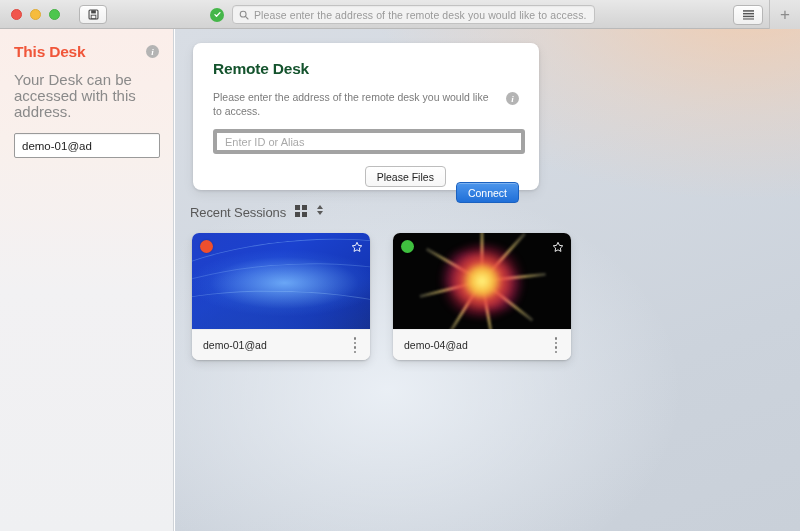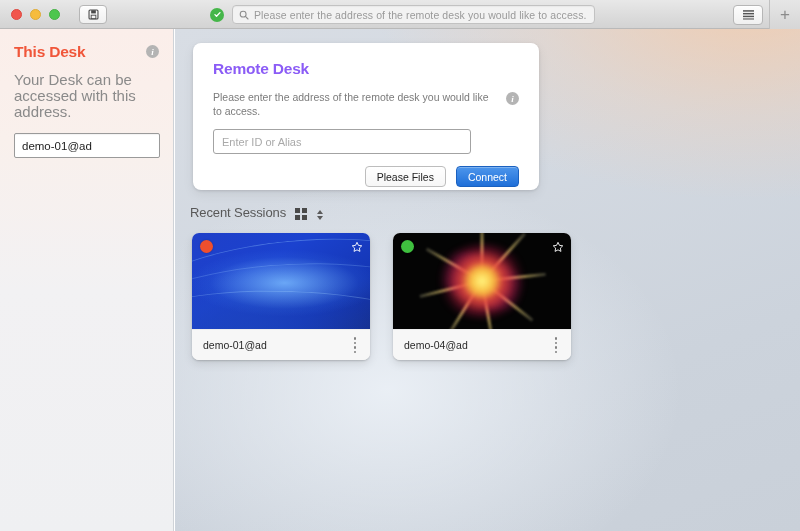--- a/index.html
+++ b/index.html
@@ -91,49 +91,50 @@
       linear-gradient(160deg, #d8dde4 0%, #d3d9e1 35%, #ccd3dc 70%, #c9d0d9 100%);
     overflow: hidden;
   }
 
   .card-remote {
     position: absolute; left: 18px; top: 14px; width: 346px; height: 147px;
     background: #ffffff; border-radius: 8px;
     box-shadow: 0 1px 3px rgba(0,0,0,0.12), 0 4px 12px rgba(0,0,0,0.07);
     padding: 17px 20px 0 20px;
   }
-  .rd-title { font-size: 15.5px; font-weight: bold; color: #8b5cf6; letter-spacing: -0.2px; }
+  .rd-title { font-size: 15.5px; font-weight: bold; color: #14532d; letter-spacing: -0.2px; }
   .rd-row { margin-top: 12px; display: flex; align-items: flex-start; justify-content: space-between; gap: 8px; }
   .rd-desc { font-size: 10.5px; color: #7b7b7b; line-height: 14px; }
   .rd-input {
-    margin-top: 11px; width: 258px; height: 25px;
-    background: #ffffff; border: 1px solid #a3a3a3; border-radius: 3px;
+    margin-top: 11px; width: 312px; height: 25px;
+    background: #ffffff; border: 4px solid #a3a3a3; border-radius: 3px;
     display: flex; align-items: center; padding: 0 8px;
     font-size: 11px; color: #a9a9a9;
   }
   .rd-actions { margin-top: 12px; display: flex; justify-content: flex-end; gap: 10px; }
   .btn {
     height: 21px; border-radius: 4px; font-size: 10.5px;
     display: flex; align-items: center; justify-content: center; padding: 0 11px;
     white-space: nowrap;
   }
   .btn.secondary {
     background: linear-gradient(to bottom,#ffffff,#f6f6f6);
     border: 1px solid #bdbdbd; color: #242424;
   }
   .btn.primary {
     background: linear-gradient(to bottom,#4d96ec,#1f6fd8);
     border: 1px solid #1a61c0; color: #ffffff;
     box-shadow: 0 1px 0 rgba(255,255,255,0.28) inset;
     min-width: 63px;
+    margin-top: 16px;
   }
 
   .sessions-head {
     position: absolute; left: 15px; top: 176px;
-    display: flex; align-items: flex-end; gap: 9px;
+    display: flex; align-items: flex-start; gap: 9px;
   }
   .sessions-title { font-size: 13px; color: #585858; letter-spacing: -0.1px; }
   .grid-icon { display: grid; grid-template-columns: 5px 5px; grid-template-rows: 5px 5px; gap: 2px; }
   .grid-icon i { background: #4a4a4a; display: block; width: 5px; height: 5px; }
   .chev { display: flex; flex-direction: column; gap: 2px; margin-left: 1px; }
   .chev i { width: 0; height: 0; border-left: 3px solid transparent; border-right: 3px solid transparent; display: block; }
   .chev i.up { border-bottom: 4px solid #5a5a5a; }
   .chev i.down { border-top: 4px solid #5a5a5a; }
 
   .cards { position: absolute; left: 17px; top: 204px; display: flex; gap: 23px; }

